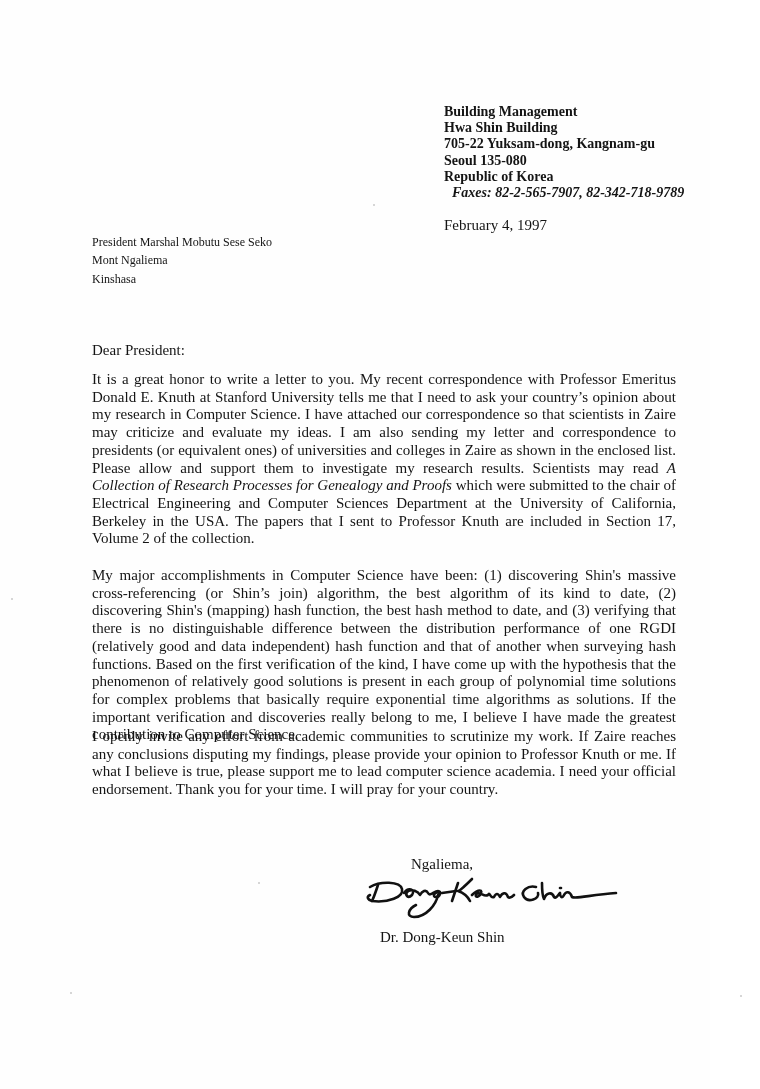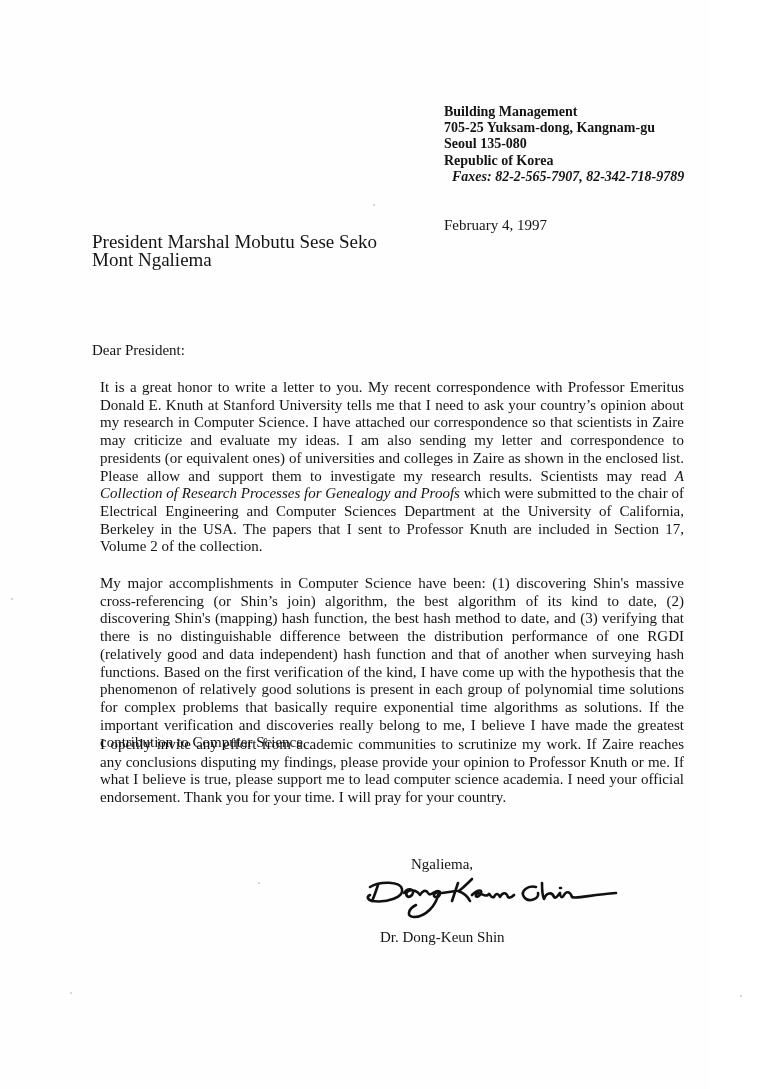--- a/index.html
+++ b/index.html
@@ -10,55 +10,57 @@
     }
     .page { position: absolute; left: 0; top: 0; width: 696px; height: 1089px; background: #fefefe; padding-left: 14px; }
     .sender {
       position: absolute; left: 444px; top: 104px;
       font-size: 14px; line-height: 16.2px; font-weight: bold;
     }
     .sender .fax { font-style: italic; margin-left: 8px; }
     .date { position: absolute; left: 444px; top: 216px; font-size: 15px; line-height: 18px; text-align: right; }
     .recipient {
       position: absolute; left: 92px; top: 233px;
-      font-size: 19px; line-height: 18.4px;
+      font-size: 12px; line-height: 18.4px;
     }
     .salutation { position: absolute; left: 92px; top: 341px; font-size: 15px; line-height: 18px; }
     .para {
       position: absolute; left: 92px; width: 584px;
       font-size: 15px; line-height: 17.7px; text-align: justify;
-      margin: 8px;
+      margin: 0;
     }
     .p1 { top: 371px; }
     .p2 { top: 567px; }
     .p3 { top: 728px; }
     .para i { font-style: italic; }
     .closing { position: absolute; left: 411px; top: 855px; font-size: 15px; line-height: 18px; }
     .signature { position: absolute; left: 360px; top: 873px; width: 270px; height: 50px; }
     .signer { position: absolute; left: 380px; top: 928px; font-size: 15px; line-height: 18px; }
     .speck { position: absolute; width: 2px; height: 2px; background: #c8c8c8; border-radius: 1px; }
   </style>
 </head>
 <body>
 
 <div class="page">
 
   <div class="sender">
     <div>Building Management</div>
-    <div>705-25 Yuksam-dong, Kangnam-gu</div>
+    <div>Hwa Shin Building</div>
+    <div>705-22 Yuksam-dong, Kangnam-gu</div>
     <div>Seoul 135-080</div>
     <div>Republic of Korea</div>
     <div class="fax">Faxes: 82-2-565-7907, 82-342-718-9789</div>
   </div>
 
   <div class="date">February 4, 1997</div>
 
   <div class="recipient">
     <div>President Marshal Mobutu Sese Seko</div>
     <div>Mont Ngaliema</div>
+    <div>Kinshasa</div>
   </div>
 
   <div class="salutation">Dear President:</div>
 
   <p class="para p1"><span>It is a great honor to write a letter to you.   My recent correspondence with Professor Emeritus Donald E. Knuth at Stanford University tells me that I need to ask your country’s opinion about my research in Computer Science.   I have attached our correspondence so that scientists in Zaire may criticize and evaluate my ideas.   I am also sending my letter and correspondence to presidents (or equivalent ones) of universities and colleges in Zaire as shown in the enclosed list. Please allow and support them to investigate my research results.   Scientists may read </span><i>A Collection of Research Processes for Genealogy and Proofs</i><span> which were submitted to the chair of Electrical Engineering and Computer Sciences Department at the University of California, Berkeley in the USA.   The papers that I sent to Professor Knuth are included in Section 17, Volume 2 of the collection.</span></p>
 
   <p class="para p2">My major accomplishments in Computer Science have been: (1) discovering Shin's massive cross-referencing (or Shin’s join) algorithm, the best algorithm of its kind to date, (2) discovering Shin's (mapping) hash function, the best hash method to date, and (3) verifying that there is no distinguishable difference between the distribution performance of one RGDI (relatively good and data independent) hash function and that of another when surveying hash functions.   Based on the first verification of the kind, I have come up with the hypothesis that the phenomenon of relatively good solutions is present in each group of polynomial time solutions for complex problems that basically require exponential time algorithms as solutions.   If the important verification and discoveries really belong to me, I believe I have made the greatest contribution to Computer Science.</p>
 
   <p class="para p3">I openly invite any effort from academic communities to scrutinize my work.   If Zaire reaches any conclusions disputing my findings, please provide your opinion to Professor Knuth or me. If what I believe is true, please support me to lead computer science academia.   I need your official endorsement.   Thank you for your time.   I will pray for your country.</p>
 

